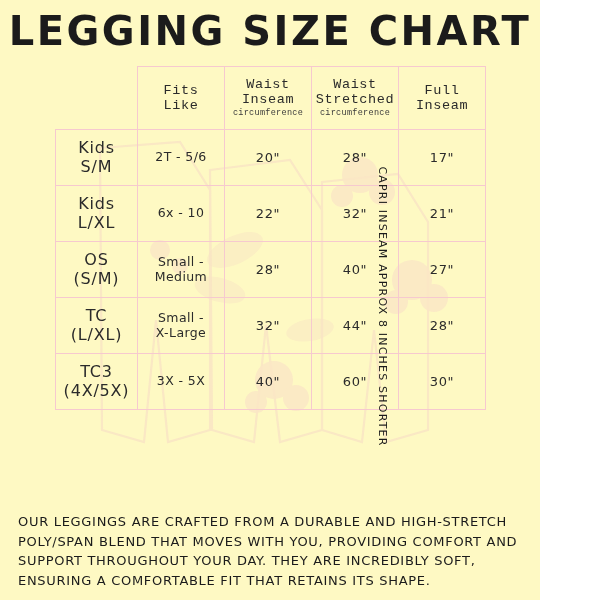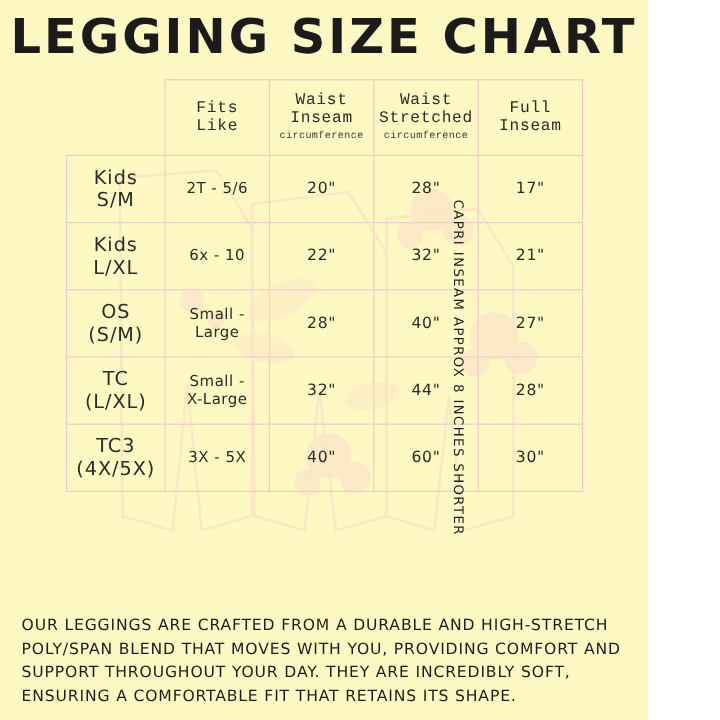--- a/index.html
+++ b/index.html
@@ -234,21 +234,21 @@
           <td>32"</td>
           <td>21"</td>
         </tr>
         <tr>
           <td class="size-label">
             <span class="sub-line">OS</span>
             <span class="sub-line">(S/M)</span>
           </td>
           <td class="fits">
             <span class="sub-line">Small -</span>
-            <span class="sub-line">Large</span>
+            <span class="sub-line">Medium</span>
           </td>
           <td>28"</td>
           <td>40"</td>
           <td>27"</td>
         </tr>
         <tr>
           <td class="size-label">
             <span class="sub-line">TC</span>
             <span class="sub-line">(L/XL)</span>
           </td>

